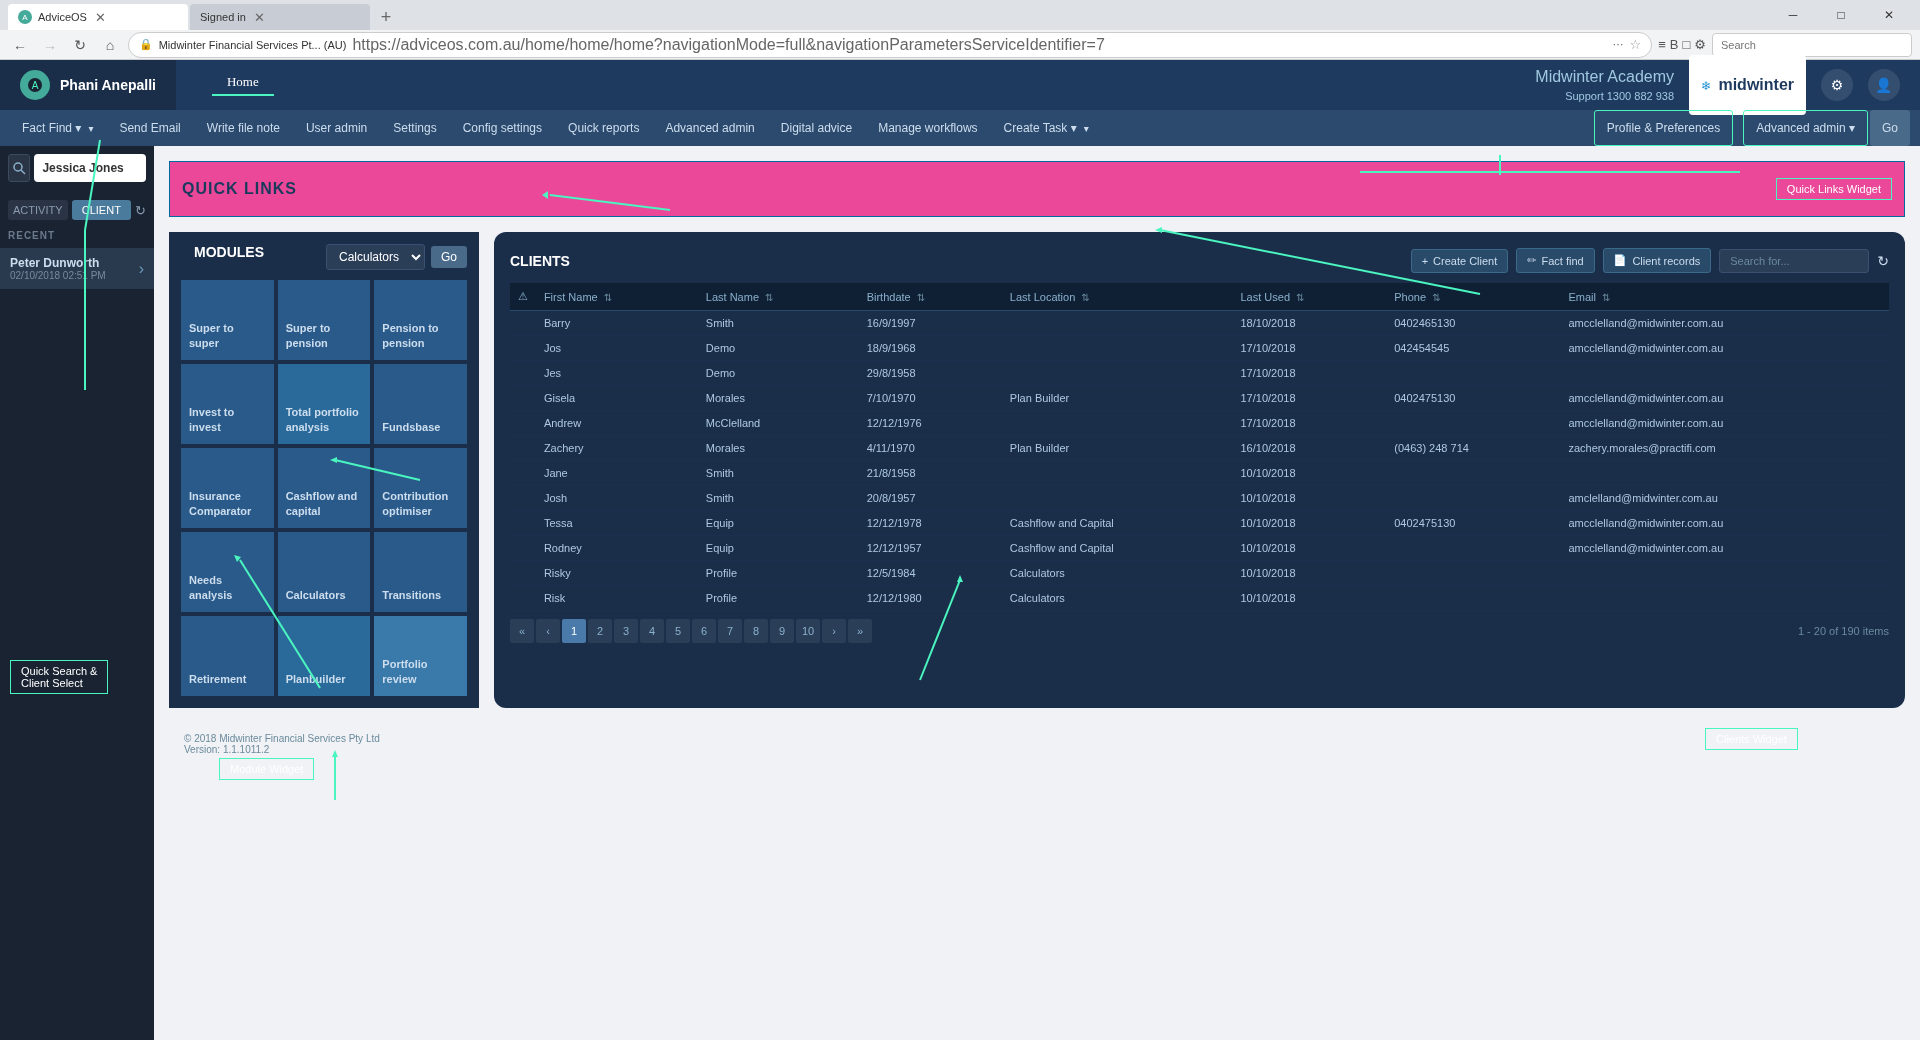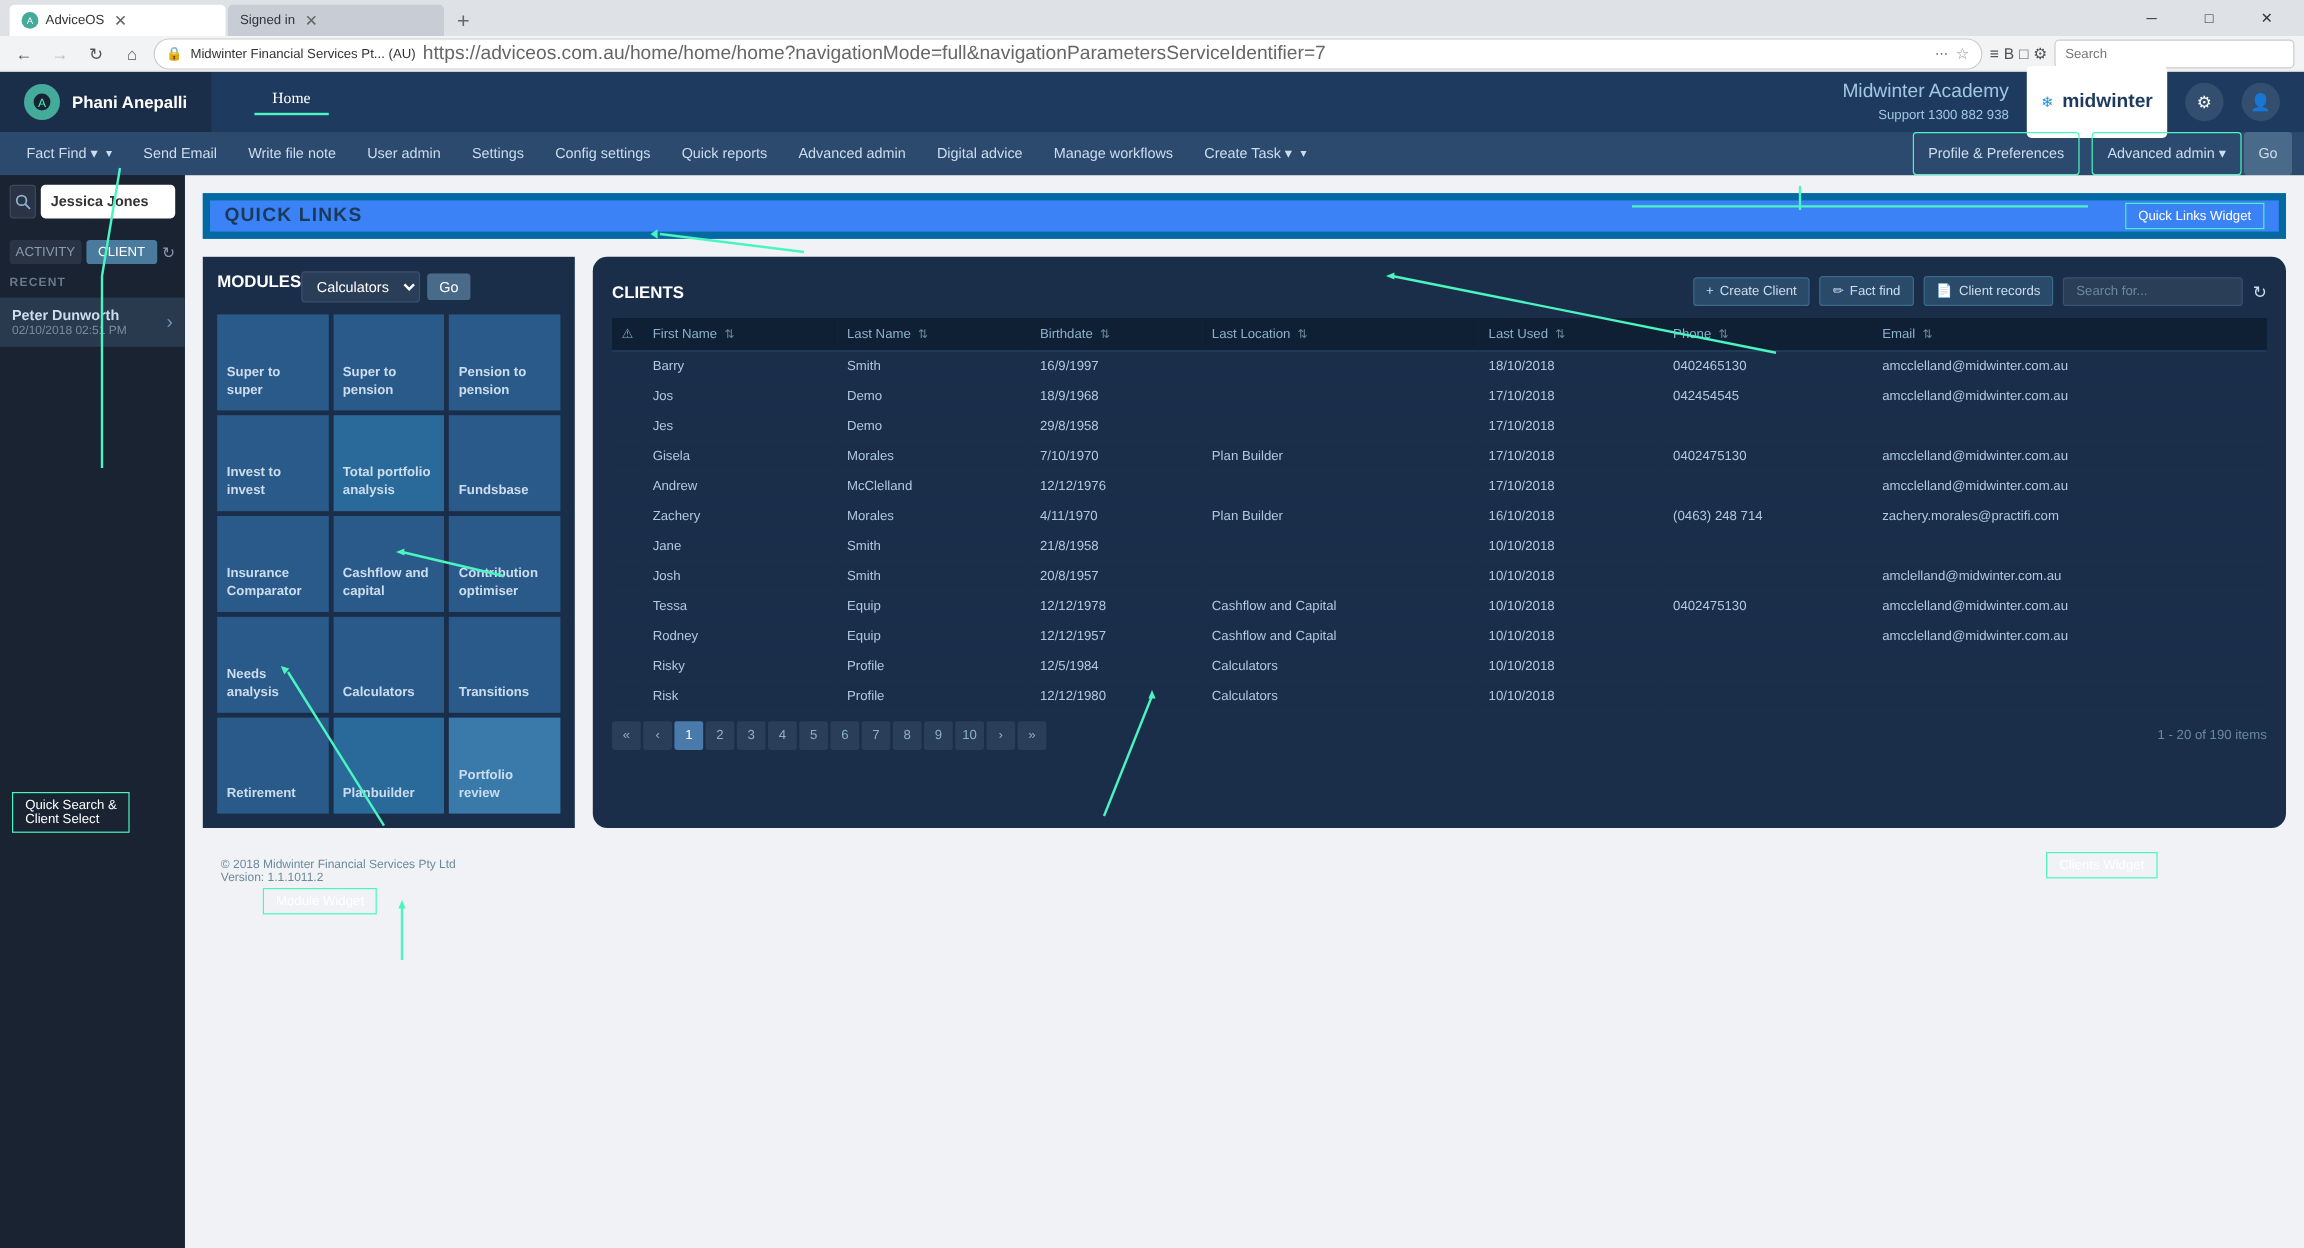--- a/index.html
+++ b/index.html
@@ -225,31 +225,31 @@
       <div class="client-item-arrow">›</div>
     </div>
 
     <div style="position:absolute;left:10px;bottom:380px;z-index:300;">
       <div class="annotation-box">Quick Search &amp;<br>Client Select</div>
     </div>
   </div>
 
   <div class="content-area">
 
-    <div style="background:#3b82f6;border:6px solid #0369a1;padding:2px 12px;">
+    <div style="background:#ec4899;border:1px solid #0369a1;padding:16px 12px;">
       <div style="display:flex;align-items:center;justify-content:space-between;">
         <span style="font-size:16px;font-weight:bold;color:#1a3a5c;text-transform:uppercase;letter-spacing:1px;">QUICK LINKS</span>
         <div class="annotation-box" style="position:relative;top:0;left:0;">Quick Links Widget</div>
       </div>
     </div>
 
     <div class="bottom-sections">
 
       <div class="modules-section" style="position:relative;">
-        <div style="display:flex;align-items:center;justify-content:flex-start;margin-bottom:10px;">
+        <div style="display:flex;align-items:center;justify-content:space-between;margin-bottom:10px;margin-left:13px;">
           <span class="modules-title">MODULES</span>
           <div style="display:flex;align-items:center;gap:6px;">
             <select class="modules-select">
               <option>Calculators</option>
             </select>
             <button class="modules-go-btn">Go</button>
           </div>
         </div>
         <div class="modules-grid">
           <div class="module-tile">

